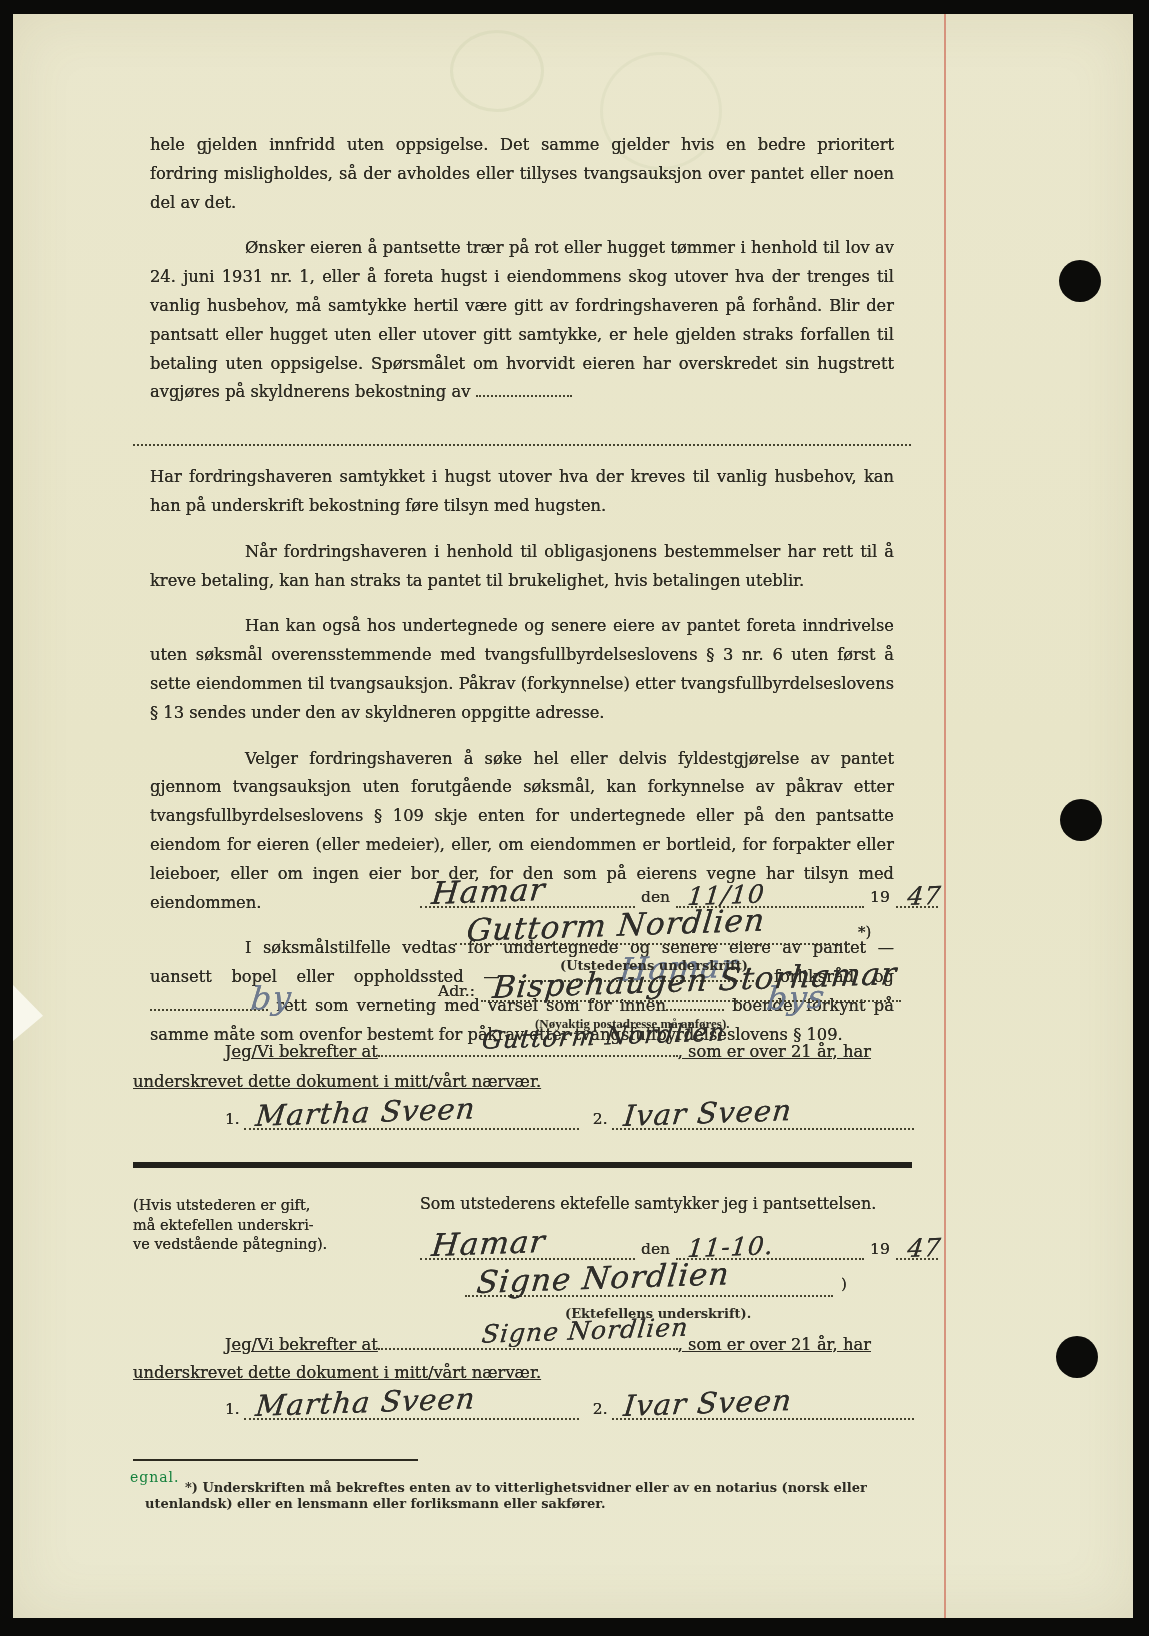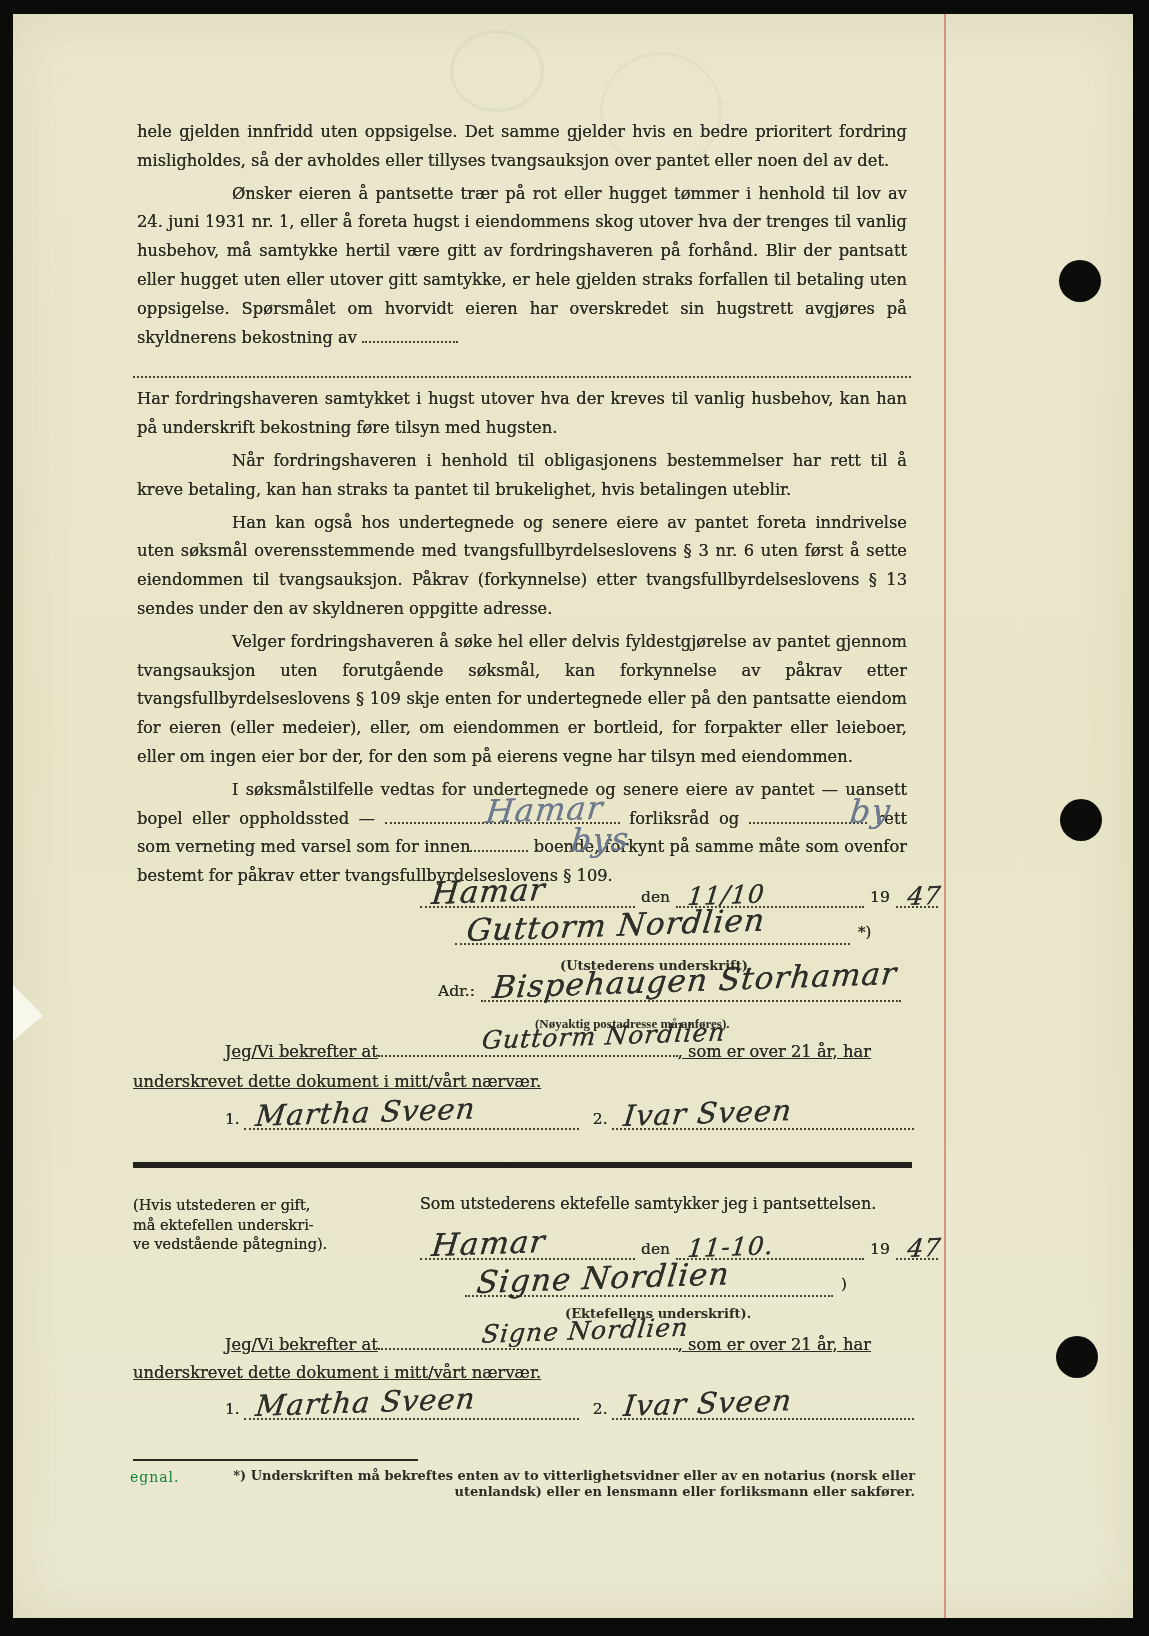--- a/index.html
+++ b/index.html
@@ -23,21 +23,21 @@
   .hole1{left:1059px;top:260px;} .hole2{left:1060px;top:799px;} .hole3{left:1056px;top:1336px;}
   .stain{position:absolute;border-radius:50%;border:3px solid #d2d5b4;opacity:.45;}
   .stain1{left:450px;top:30px;width:88px;height:76px;}
   .stain2{left:600px;top:52px;width:116px;height:112px;opacity:.3;}
   .tear{position:absolute;left:13px;top:985px;width:30px;height:56px;background:#f8f7ec;
     clip-path:polygon(0 0,100% 55%,0 100%);}
 
   .text-main{position:absolute;left:133px;top:114px;width:778px;
     font-size:16.3px;line-height:28.8px;color:var(--ink);text-align:justify;
     text-shadow:0 0 .4px currentColor;}
-  .text-main p{margin:4px;}
+  .text-main p{margin:17px;}
   .ind{text-indent:95px;}
   .tail-dots{display:inline-block;width:96px;height:14px;border-bottom:2px dotted var(--dots);}
   .fullDots{height:20px;border-bottom:2px dotted var(--dots);margin-bottom:7px;}
 
   .hw{font-style:italic;display:inline-block;transform:skewX(-8deg) rotate(-2deg);
     transform-origin:left bottom;color:var(--hand_ink);letter-spacing:1px;white-space:nowrap;}
   .hw-blue{color:var(--hand_blue);}
   .blank{display:inline-block;position:relative;border-bottom:2px dotted var(--dots);height:26px;}
   .blank>.hw{position:absolute;left:10px;bottom:-5px;}
   .blank-inline{display:inline-block;position:relative;border-bottom:2px dotted var(--dots);height:16px;}
@@ -77,21 +77,21 @@
   .consent{position:absolute;left:420px;top:1194px;font-size:15.8px;color:var(--ink);
     text-shadow:0 0 .4px currentColor;}
   .row-date2{left:420px;top:1232px;}
   .row-sig2{left:465px;top:1269px;}
   .cap3{left:565px;top:1306px;}
   .confirm2{top:1326px;line-height:28px;}
 
   .fnrule{position:absolute;left:133px;top:1459px;width:285px;height:2px;background:#2c2a20;}
   .footnote{position:absolute;left:133px;top:1468px;width:782px;font-size:13px;line-height:15.5px;
     font-weight:600;color:var(--ink);}
-  .footnote p{margin:0;text-indent:40px;text-align:right;}
+  .footnote p{margin:12px;text-indent:40px;}
   .bleed{position:absolute;left:130px;top:1469px;font-size:14px;color:#15803d;letter-spacing:1px;}
 
   .w-place{width:215px;} .w-date{width:188px;} .w-year{width:42px;}
   .w-sig1{width:395px;} .w-adr{width:420px;} .w-sig2{width:368px;}
   .mark{font-size:15px;padding:0 0 4px 8px;}
 </style>
 </head>
 <body>
 
 <div class="scan">

